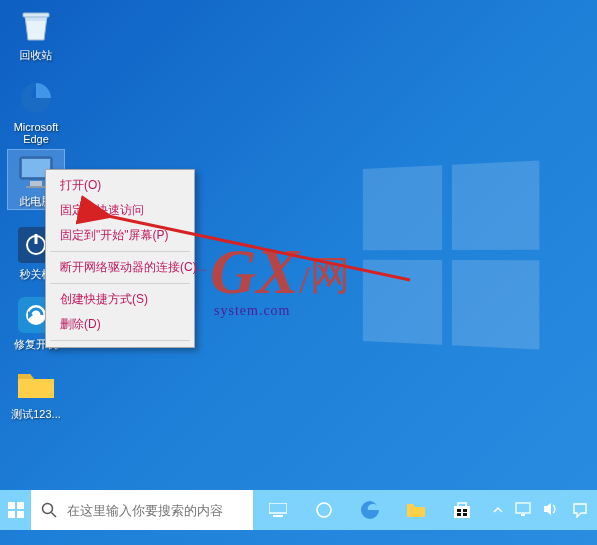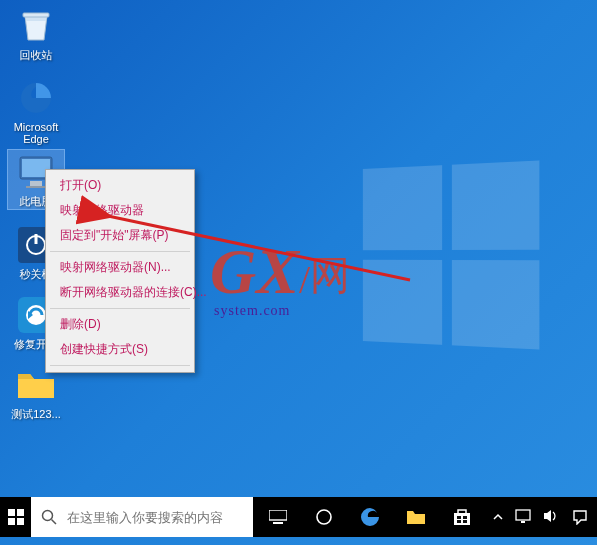--- a/index.html
+++ b/index.html
@@ -39,22 +39,22 @@
       position: absolute; left: 45px; top: 169px; z-index: 10;
       width: 150px; background: #f0f0f0; border: 1px solid #a8a8a8;
       box-shadow: 3px 3px 6px rgba(0,0,0,0.3); padding: 3px 2px;
     }
     .context-menu .mi {
       padding: 4px 12px; font-size: 12px; color: #be185d; cursor: pointer;
       white-space: nowrap;
     }
     .context-menu .sep { height: 1px; background: #d0d0d0; margin: 3px 2px; }
     .taskbar {
-      position: absolute; left: 0; right: 0; bottom: 8px; height: 40px;
-      background: #000000; display: flex; align-items: center; z-index: 2;
+      position: absolute; left: 0; right: 0; bottom: 15px; height: 40px;
+      background: #7dd3fc; display: flex; align-items: center; z-index: 2;
     }
     .start-btn {
       width: 48px; height: 40px; display: flex; align-items: center; justify-content: center;
       cursor: pointer;
     }
     .start-ico { width: 16px; height: 16px; display: grid; grid-template-columns: 1fr 1fr; grid-template-rows: 1fr 1fr; gap: 2px; }
     .start-ico div { background: #fff; }
     .search-box {
       height: 40px; width: 250px; background: #fff; display: flex; align-items: center;
       padding: 0 10px; gap: 10px; cursor: text;
@@ -146,28 +146,27 @@
       <svg class="svg" width="40" height="34" viewBox="0 0 40 34">
           <path d="M2 6 L14 6 L18 11 L38 11 L38 30 L2 30 Z" fill="#ffcf4a"></path>
           <path d="M2 6 L14 6 L18 11 L2 11 Z" fill="#e8b93a"></path>
         </svg>
     </div>
     <div class="lbl">测试123...</div>
   </div>
 
   <div class="context-menu">
     <div class="mi">打开(O)</div>
-    <div class="mi">映射网络驱动器</div>
+    <div class="mi">固定到快速访问</div>
     <div class="mi">固定到"开始"屏幕(P)</div>
     <div class="sep"></div>
-    <div class="mi">映射网络驱动器(N)...</div>
     <div class="mi">断开网络驱动器的连接(C)...</div>
     <div class="sep"></div>
+    <div class="mi">创建快捷方式(S)</div>
     <div class="mi">删除(D)</div>
-    <div class="mi">创建快捷方式(S)</div>
     <div class="sep"></div>
   </div>
 
 </div>
 
 <div class="watermark">
   <span class="gx">GX</span><span class="slash">/</span><span class="wang">网</span>
   <span class="sub">system.com</span>
 </div>
 

